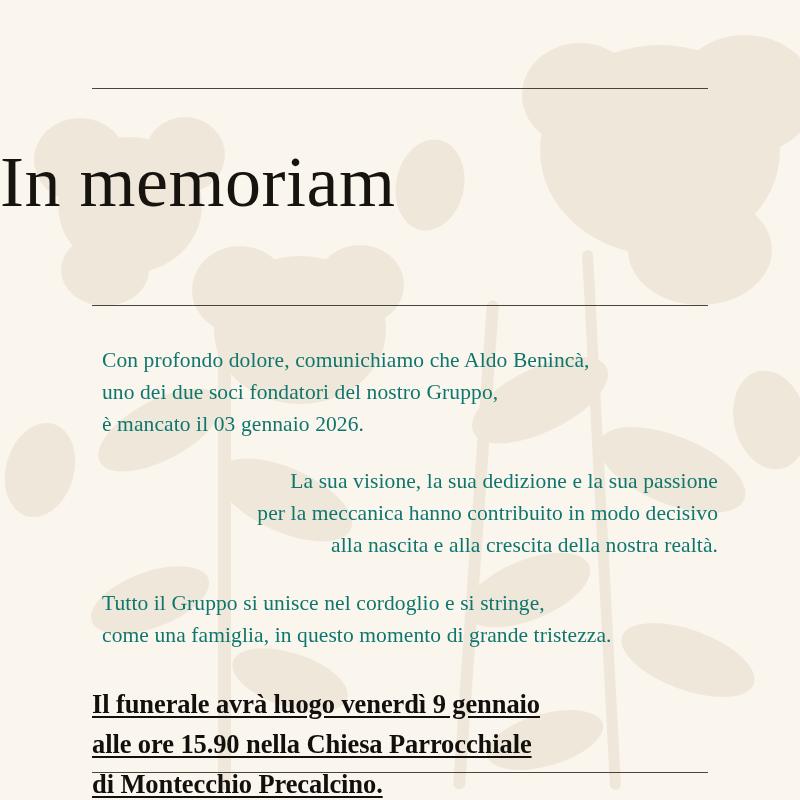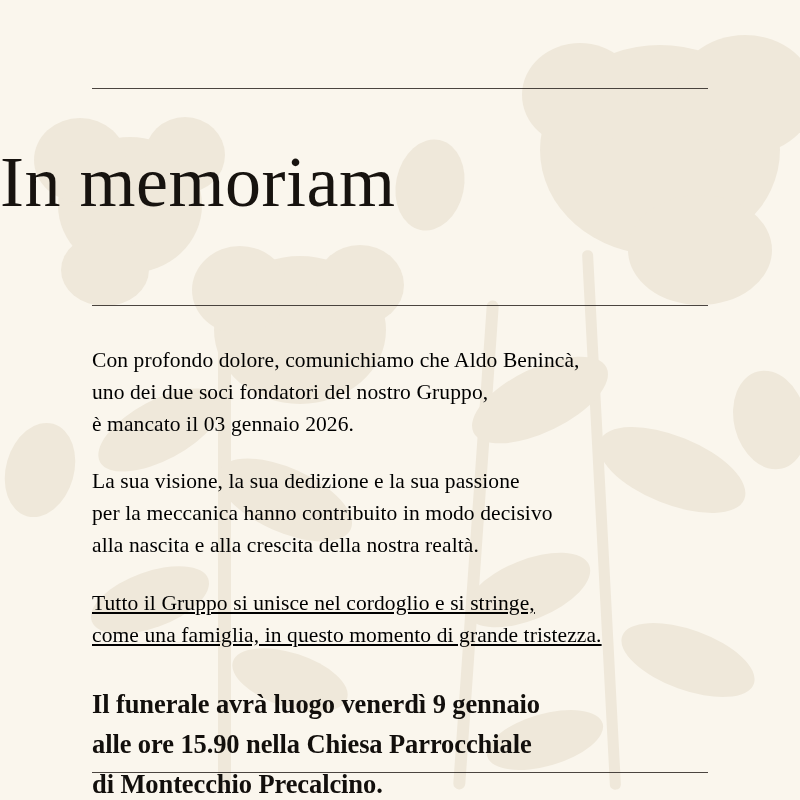--- a/index.html
+++ b/index.html
@@ -66,35 +66,36 @@
   .body-block {
     position: absolute;
     top: 345px;
     left: 92px;
     right: 82px;
   }
   .para {
     font-family: "Liberation Serif", serif;
     font-size: 21.5px;
     line-height: 1.48;
-    color: #000000;
-    margin: 0 0 26px 0;
+    color: #0f766e;
+    margin: 0 0 26px 10px;
     letter-spacing: 0.1px;
   }
   .para:last-child { margin-bottom: 0; }
 
   .highlight {
     margin-top: 32px;
   }
   .highlight .hl-line {
     font-family: "Liberation Serif", serif;
     font-weight: bold;
     font-size: 26.5px;
     line-height: 1.52;
     color: #120f0c;
+    text-decoration: underline;
     text-underline-offset: 3px;
     letter-spacing: -0.1px;
     white-space: nowrap;
   }
 </style>
 </head>
 <body>
 
 <div class="card">
 
@@ -143,24 +144,24 @@
     <div class="title-block">
       <div class="title-line">In memoriam</div>
     </div>
 
     <div class="rule rule-mid"></div>
 
     <div class="body-block">
       <p class="para" style="white-space: pre-line;">Con profondo dolore, comunichiamo che Aldo Benincà,
 uno dei due soci fondatori del nostro Gruppo,
 è mancato il 03 gennaio 2026.</p>
-      <p class="para" style="white-space: pre-line;">La sua visione, la sua dedizione e la sua passione
+      <p class="para" style="white-space: pre-line; text-align: right;">La sua visione, la sua dedizione e la sua passione
 per la meccanica hanno contribuito in modo decisivo
 alla nascita e alla crescita della nostra realtà.</p>
-      <p class="para" style="white-space: pre-line; text-decoration: underline;">Tutto il Gruppo si unisce nel cordoglio e si stringe,
+      <p class="para" style="white-space: pre-line;">Tutto il Gruppo si unisce nel cordoglio e si stringe,
 come una famiglia, in questo momento di grande tristezza.</p>
 
       <div class="highlight">
         <div class="hl-line">Il funerale avrà luogo venerdì 9 gennaio</div>
         <div class="hl-line">alle ore 15.90 nella Chiesa Parrocchiale</div>
         <div class="hl-line">di Montecchio Precalcino.</div>
       </div>
     </div>
 
     <div class="rule rule-bottom"></div>

